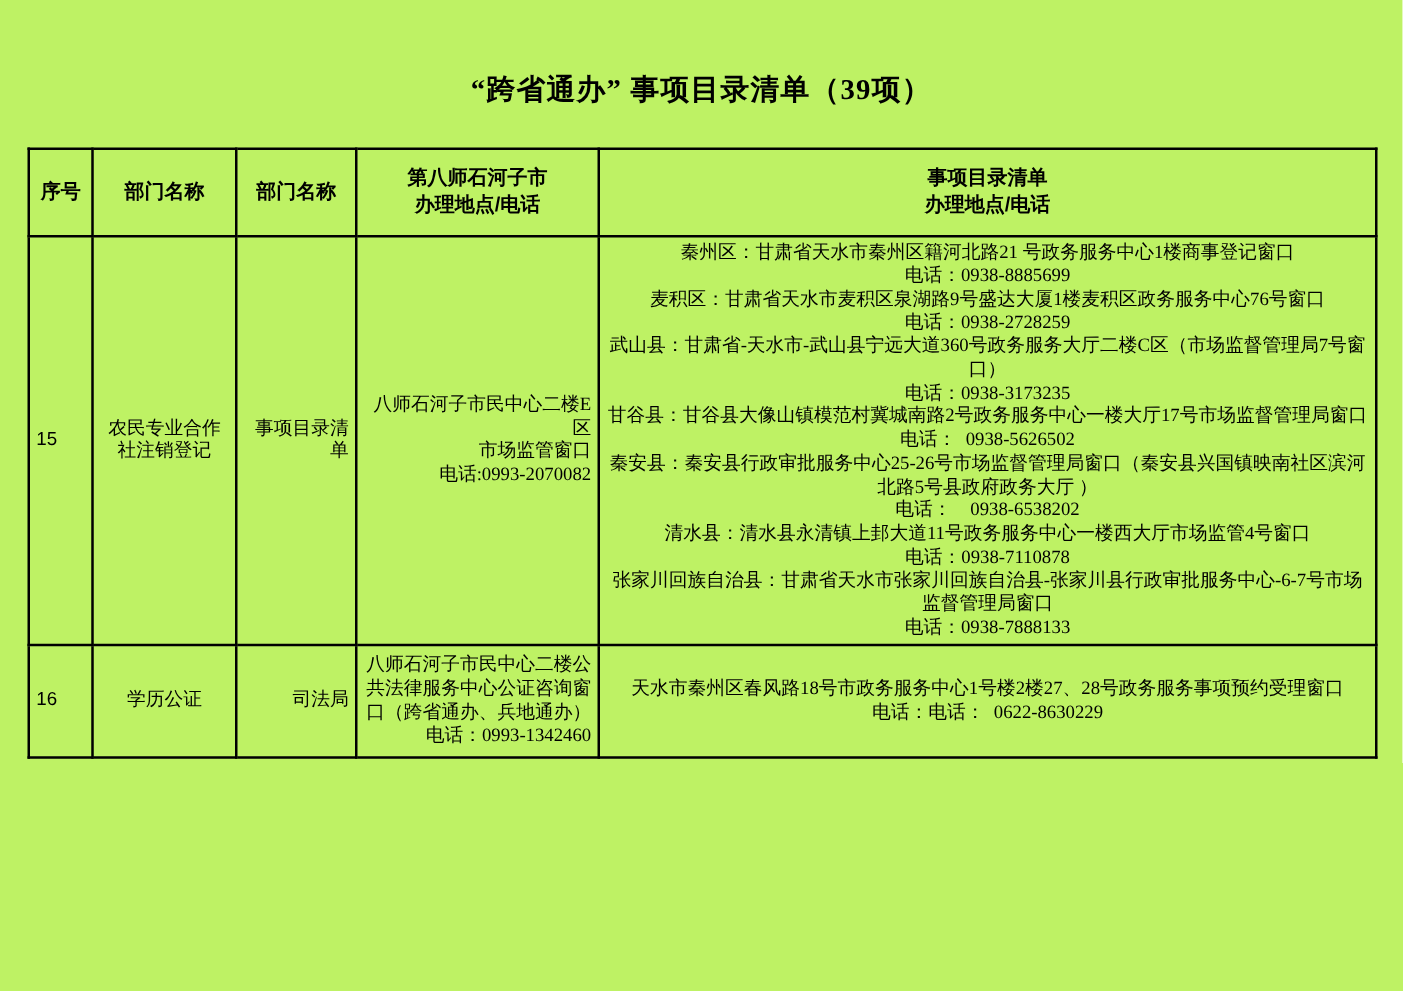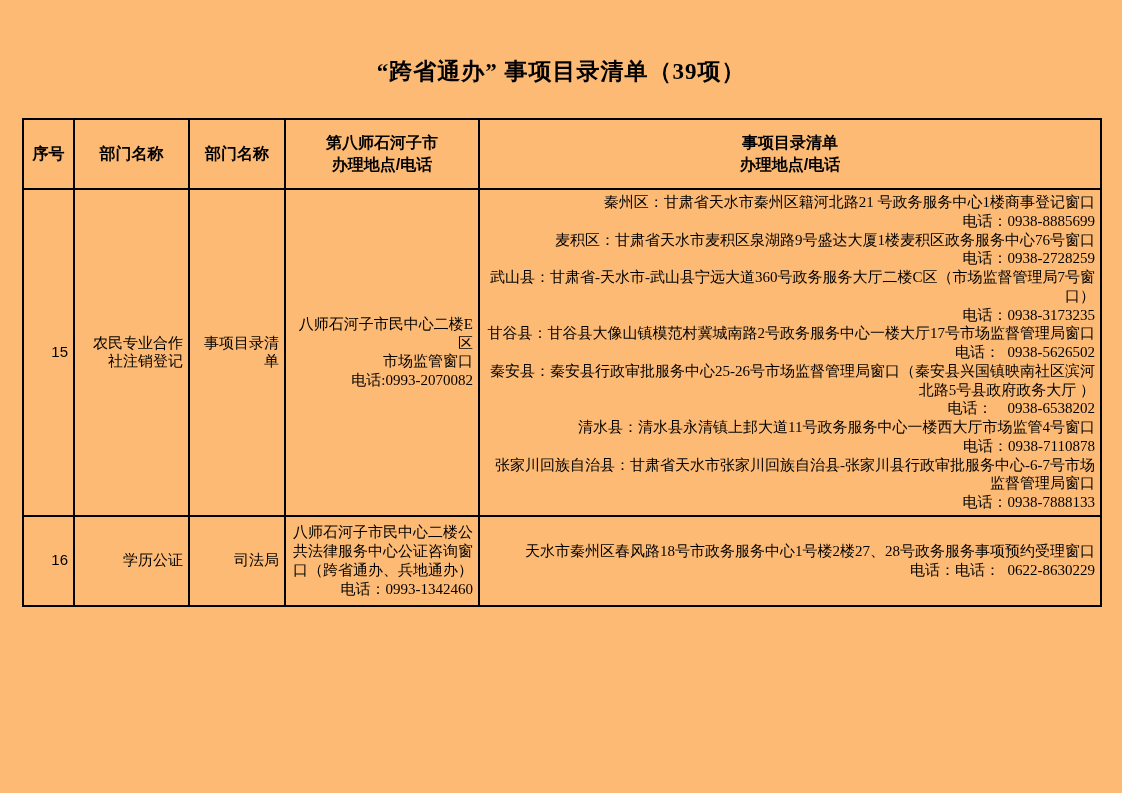--- a/index.html
+++ b/index.html
@@ -8,21 +8,21 @@
     background: #ffffff;
     width: 1122px;
     height: 793px;
     color: #000000;
     font-family: "Liberation Serif", serif;
   }
   .page {
     position: relative;
     width: 1122px;
     height: 793px;
-    background: #fdba74;
+    background: #bef264;
     overflow: hidden;
   }
   .title {
     margin: 56px 0 0 0;
     text-align: center;
     font-size: 23px;
     font-weight: bold;
     font-family: "Liberation Serif", serif;
     letter-spacing: 1px;
   }
@@ -49,25 +49,25 @@
     white-space: pre-line;
     height: 62px;
   }
   tr.row-15 { height: 320px; }
   tr.row-16 { height: 90px; }
   td {
     font-size: 15px;
     line-height: 1.25;
   }
   td.c-center { text-align: right; }
-  td.c-left { text-align: right; margin-top: 47px; }
+  td.c-left { text-align: center; margin-top: 47px; }
   td.pre { white-space: pre-wrap; word-break: break-all; }
   td.index-cell {
     font-family: "Liberation Sans", sans-serif;
-    text-align: right;
+    text-align: left;
   }
   td.tianshui-cell {
     padding: 5px 6px;
   }
 </style>
 </head>
 <body>
 
 <div class="page">
 

